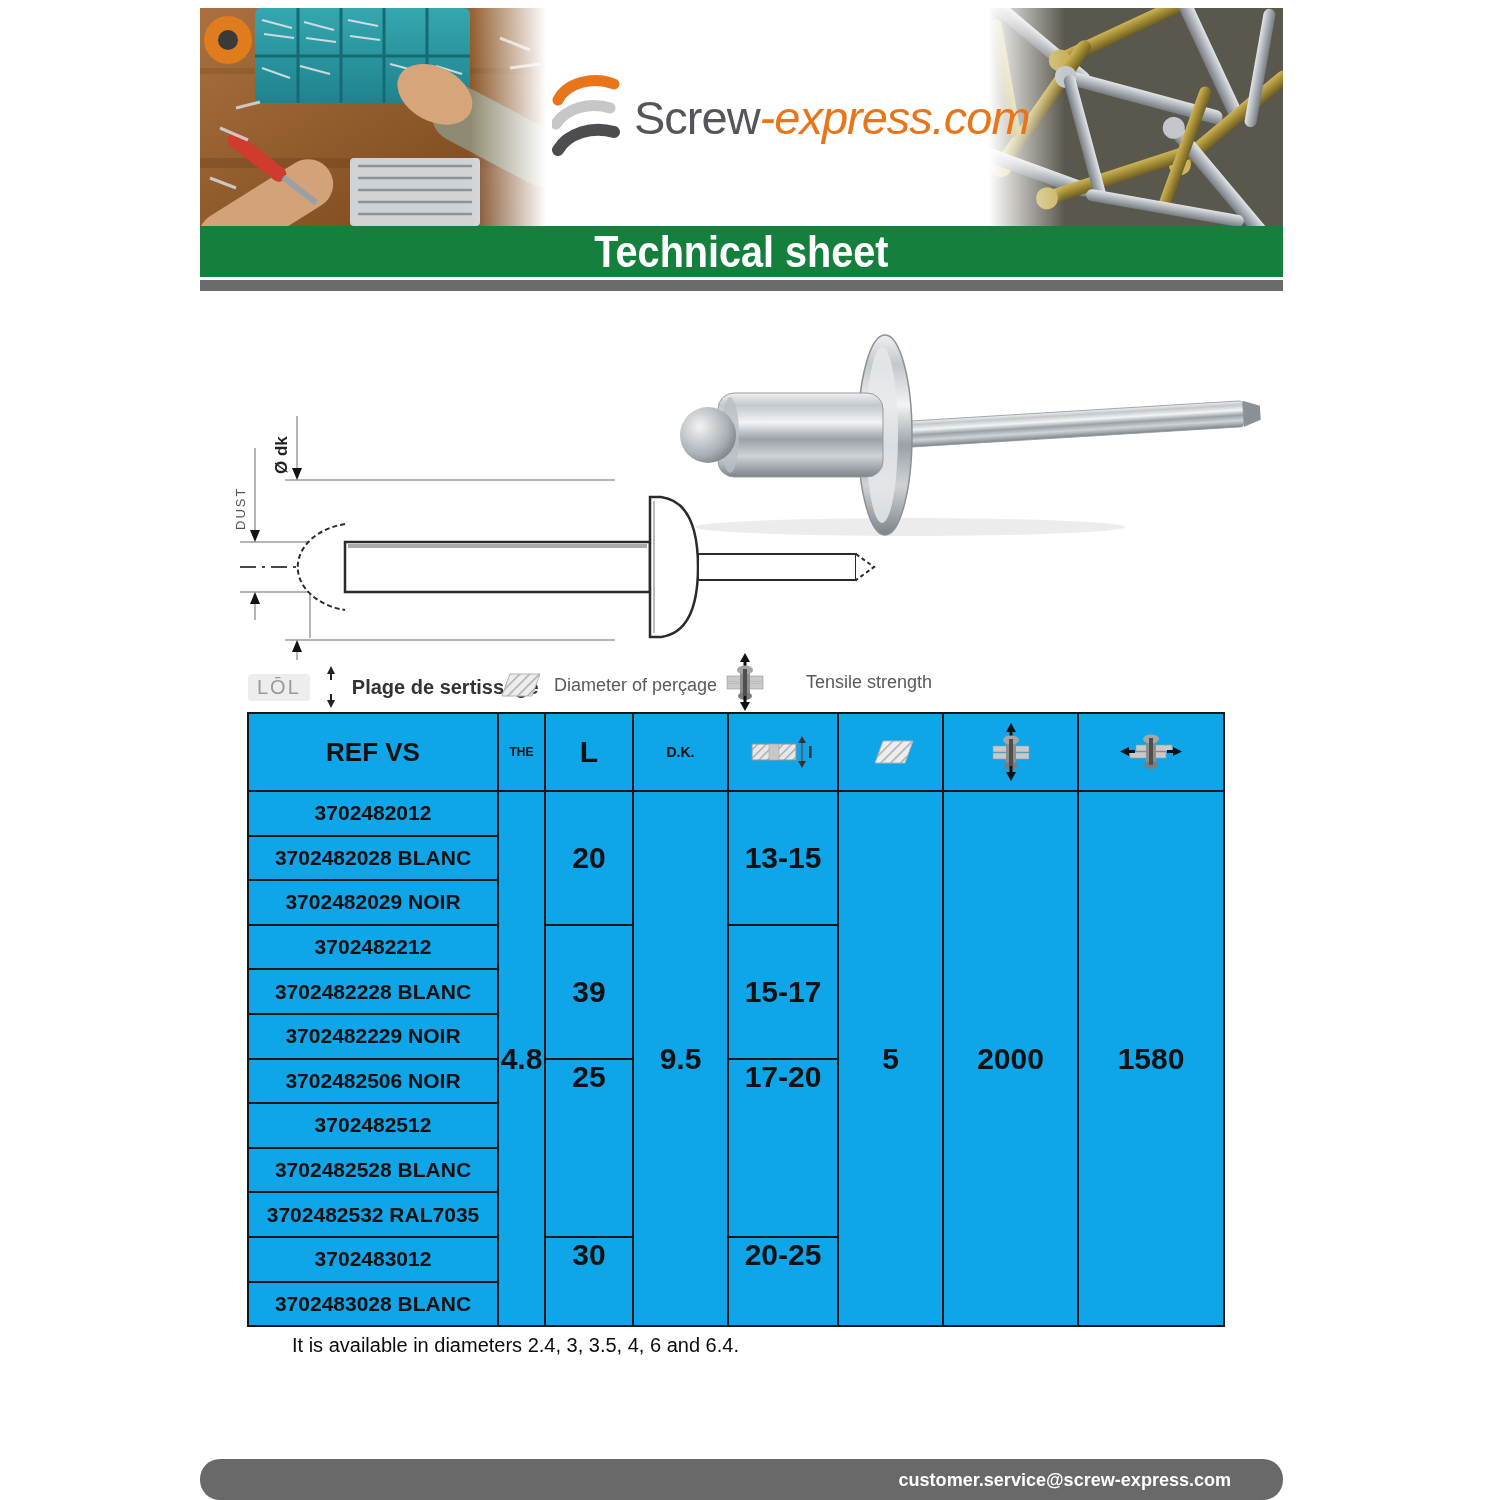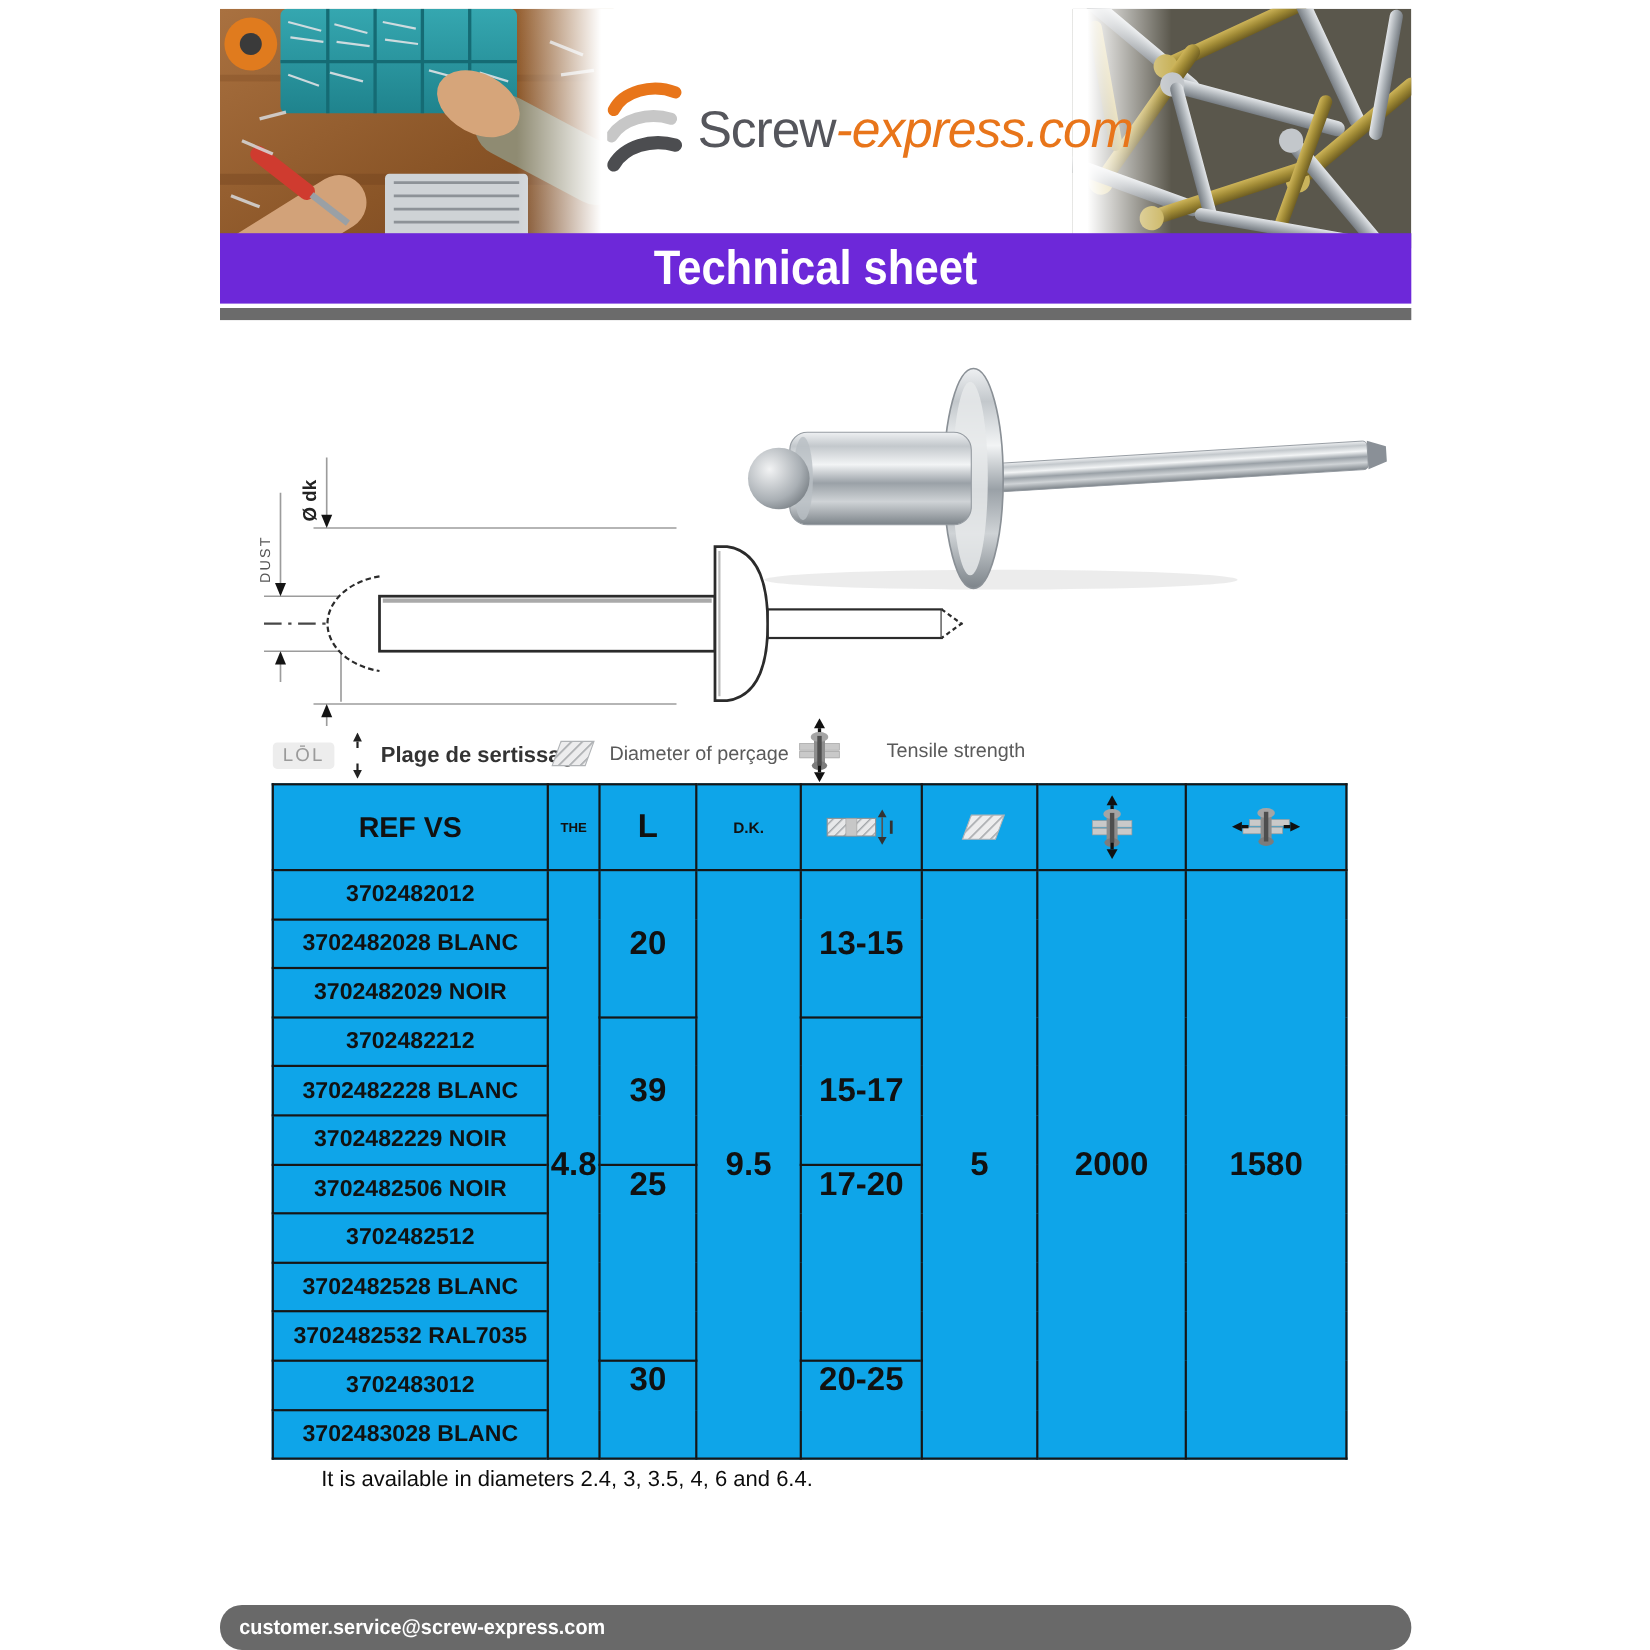--- a/index.html
+++ b/index.html
@@ -11,33 +11,33 @@
   .photo-right{position:absolute;left:975px;top:8px;width:308px;height:218px;}
   .fadeL{position:absolute;left:470px;top:8px;width:90px;height:218px;
          background:linear-gradient(to right,rgba(255,255,255,0),#fff 85%);}
   .fadeR{position:absolute;left:975px;top:8px;width:90px;height:218px;
          background:linear-gradient(to left,rgba(255,255,255,0),#fff 85%);}
   .logo{position:absolute;left:552px;top:58px;height:118px;display:flex;align-items:center;gap:12px;}
   .logo-text{font-size:47px;font-weight:normal;white-space:nowrap;letter-spacing:-1px;}
   .logo-brand{color:#55565c;}
   .logo-suffix{color:#e8751a;font-style:italic;}
 
-  .banner{position:absolute;left:200px;top:212px;width:1083px;height:64px;background:#6d28d9;
+  .banner{position:absolute;left:200px;top:226px;width:1083px;height:51px;background:#15803d;
           display:flex;align-items:center;justify-content:center;}
   .banner span{color:#fff;font-size:44px;font-weight:bold;transform:scaleX(.9);letter-spacing:0px;}
   .gray-strip{position:absolute;left:200px;top:280px;width:1083px;height:11px;background:#6b6b6b;}
 
   
   .tech-drawing{position:absolute;left:235px;top:390px;}
   .rivet-photo{position:absolute;left:660px;top:325px;}
 
   
   .legend{position:absolute;left:200px;top:652px;width:1083px;height:62px;}
   .legend .it{position:absolute;display:flex;align-items:center;}
-  .lg-badge{background:#ededed;border-radius:4px;padding:2px 9px;font-size:17px;color:#9a9a9a;letter-spacing:2px;}
+  .lg-badge{background:#ededed;border-radius:4px;padding:2px 9px;font-size:20px;color:#9a9a9a;letter-spacing:2px;}
   .lg-label-strong{font-size:20px;font-weight:bold;color:#333;white-space:nowrap;}
   .lg-label{font-size:18px;color:#5a5a5a;white-space:nowrap;}
 
   
   .spec-table{position:absolute;left:247px;top:712px;border-collapse:collapse;table-layout:fixed;background:#0ea5e9;}
   .spec-table th,.spec-table td{border:2px solid #161616;text-align:center;padding:0;overflow:hidden;}
   .spec-table thead tr{height:78px;}
   .spec-table tbody tr{height:44.6px;}
   .h-ref{font-size:26px;font-weight:bold;}
   .h-the{font-size:12px;font-weight:600;}
@@ -45,21 +45,21 @@
   .h-dk{font-size:14px;font-weight:600;}
   .spec-table th{vertical-align:middle;}
   .spec-table th svg{display:block;margin:0 auto;}
   .ref-cell{font-size:21px;font-weight:bold;white-space:nowrap;}
   .num{font-size:30px;font-weight:bold;}
   .shift{vertical-align:middle;padding-bottom:115px;}
   .vtop{vertical-align:top;padding-top:9px;}
 
   .note{position:absolute;left:292px;top:1334px;font-size:20px;color:#0c0c0c;}
   .email-bar{position:absolute;left:200px;top:1459px;width:1083px;height:41px;background:#696969;
-             display:flex;align-items:center;justify-content:flex-start;box-sizing:border-box;padding-right:52px;border-radius:20px;}
+             display:flex;align-items:center;justify-content:flex-end;box-sizing:border-box;padding-right:52px;border-radius:20px;}
   .email-bar span{color:#fff;font-size:19px;font-weight:bold;transform:scaleX(.95);transform-origin:right center;}
 </style>
 </head>
 <body>
 
 <div class="page">
 
   <svg class="photo-left" viewBox="0 0 358 218">
     <defs>
       <linearGradient id="wd" x1="0" y1="0" x2="1" y2="1">

